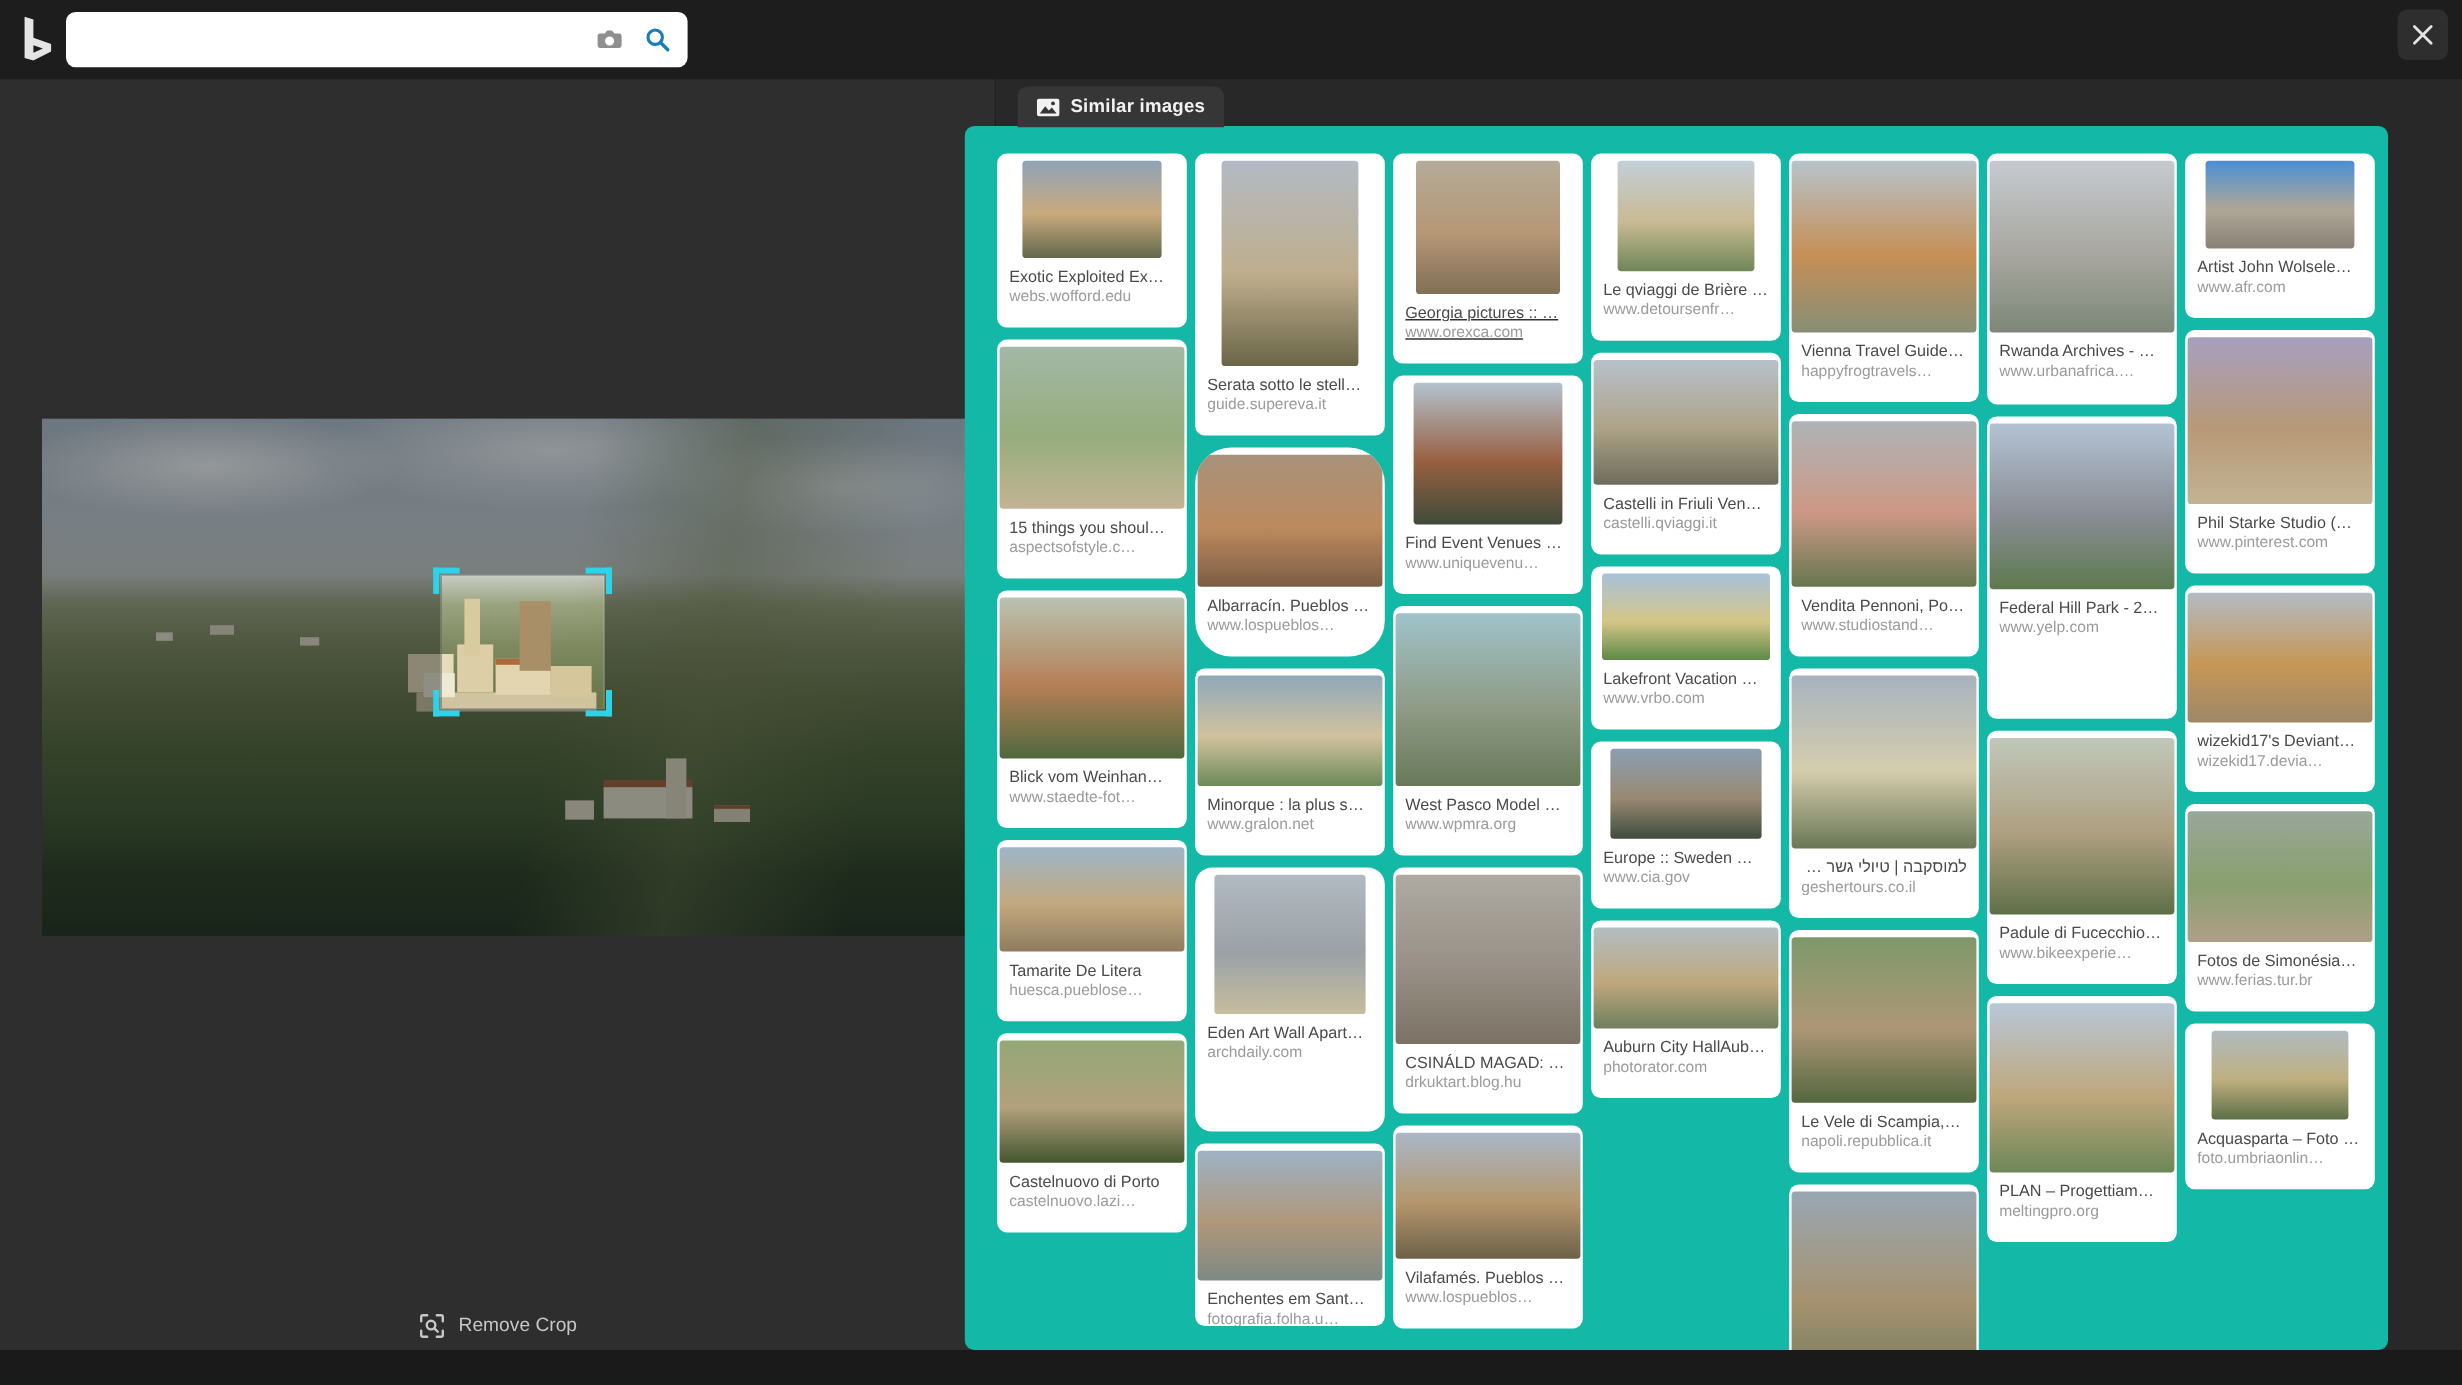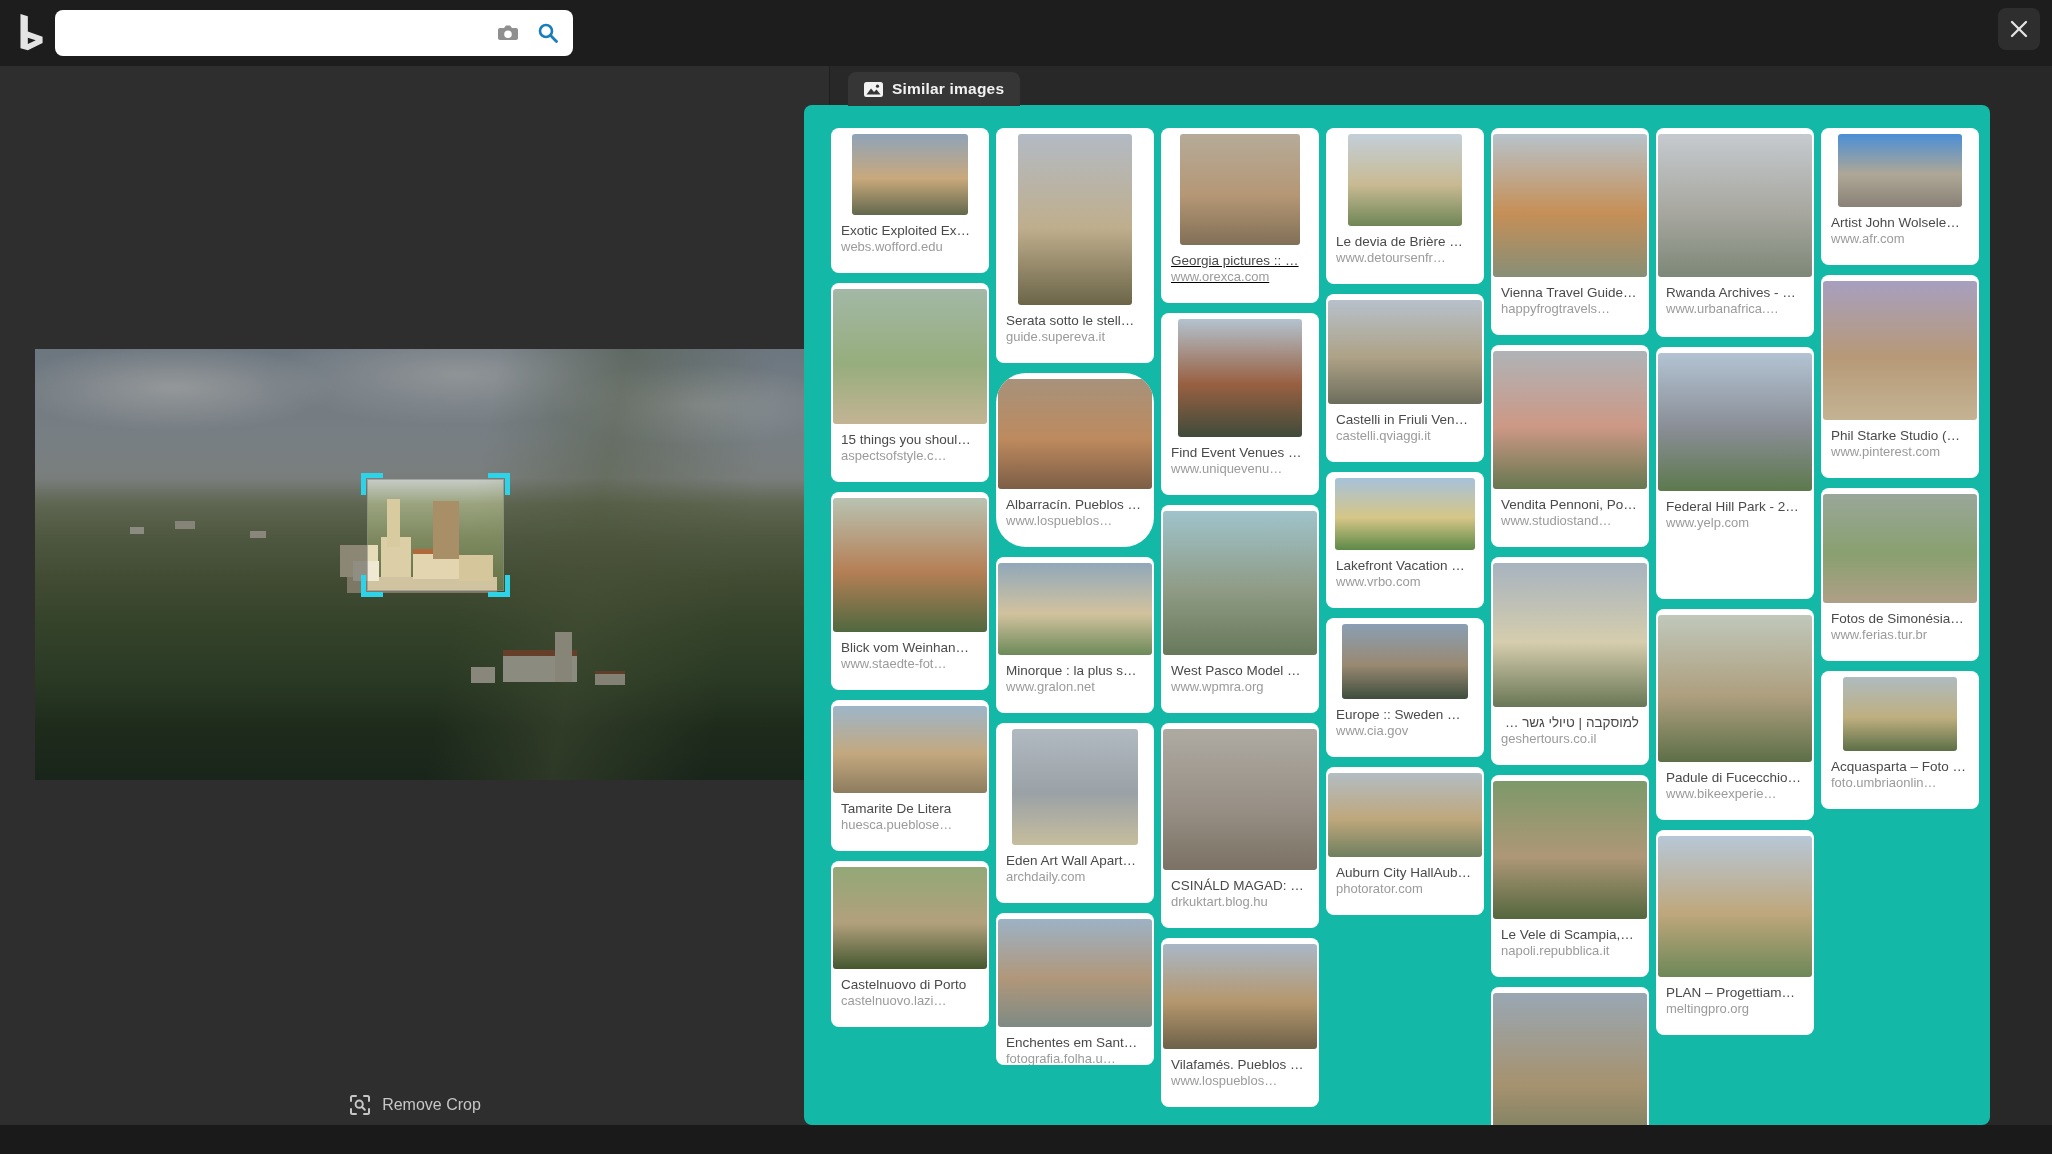--- a/index.html
+++ b/index.html
@@ -183,21 +183,21 @@
         <div class="card" style="height: 174px; border-radius: 30px;">
           <div class="thumb" style="width: 97%; height: 110px; background: linear-gradient(rgb(167, 146, 123) 0%, rgb(189, 138, 94) 55%, rgb(124, 93, 69) 100%);"></div>
           <div class="rtitle" dir="auto">Albarracín. Pueblos …</div>
           <div class="rsrc">www.lospueblos…</div>
         </div>
         <div class="card" style="height: 156px;">
           <div class="thumb" style="width: 97%; height: 92px; background: linear-gradient(rgb(144, 168, 186) 0%, rgb(210, 194, 158) 55%, rgb(109, 138, 89) 100%);"></div>
           <div class="rtitle" dir="auto">Minorque : la plus s…</div>
           <div class="rsrc">www.gralon.net</div>
         </div>
-        <div class="card" style="height: 180px;">
+        <div class="card" style="height: 220px; border-radius: 14px;">
           <div class="thumb" style="width: 80%; height: 116px; background: linear-gradient(rgb(178, 186, 193) 0%, rgb(154, 161, 167) 55%, rgb(198, 189, 157) 100%);"></div>
           <div class="rtitle" dir="auto">Eden Art Wall Apart…</div>
           <div class="rsrc">archdaily.com</div>
         </div>
         <div class="card" style="height: 152px;">
           <div class="thumb" style="width: 97%; height: 108px; background: linear-gradient(rgb(157, 178, 197) 0%, rgb(177, 151, 122) 55%, rgb(126, 138, 132) 100%);"></div>
           <div class="rtitle" dir="auto">Enchentes em Sant…</div>
           <div class="rsrc">fotografia.folha.u…</div>
         </div>
       </div>
@@ -224,21 +224,21 @@
         </div>
         <div class="card" style="height: 169px;">
           <div class="thumb" style="width: 97%; height: 105px; background: linear-gradient(rgb(169, 183, 199) 0%, rgb(181, 151, 109) 55%, rgb(109, 97, 72) 100%);"></div>
           <div class="rtitle" dir="auto">Vilafamés. Pueblos …</div>
           <div class="rsrc">www.lospueblos…</div>
         </div>
       </div>
       <div class="gcol">
         <div class="card" style="height: 156px;">
           <div class="thumb" style="width: 72%; height: 92px; background: linear-gradient(rgb(195, 207, 217) 0%, rgb(201, 186, 147) 55%, rgb(111, 134, 86) 100%);"></div>
-          <div class="rtitle" dir="auto">Le devia de Brière …</div>
+          <div class="rtitle" dir="auto">Le qviaggi de Brière …</div>
           <div class="rsrc">www.detoursenfr…</div>
         </div>
         <div class="card" style="height: 168px;">
           <div class="thumb" style="width: 97%; height: 104px; background: linear-gradient(rgb(183, 193, 203) 0%, rgb(174, 162, 135) 55%, rgb(109, 109, 92) 100%);"></div>
           <div class="rtitle" dir="auto">Castelli in Friuli Ven…</div>
           <div class="rsrc">castelli.qviaggi.it</div>
         </div>
         <div class="card" style="height: 136px;">
           <div class="thumb" style="width: 88%; height: 72px; background: linear-gradient(rgb(166, 194, 218) 0%, rgb(214, 198, 135) 55%, rgb(93, 137, 71) 100%);"></div>
           <div class="rtitle" dir="auto">Lakefront Vacation …</div>
@@ -306,20 +306,25 @@
         <div class="card" style="height: 137px;">
           <div class="thumb" style="width: 78%; height: 73px; background: linear-gradient(rgb(74, 143, 213) 0%, rgb(175, 167, 150) 55%, rgb(137, 129, 118) 100%);"></div>
           <div class="rtitle" dir="auto">Artist John Wolsele…</div>
           <div class="rsrc">www.afr.com</div>
         </div>
         <div class="card" style="height: 203px;">
           <div class="thumb" style="width: 97%; height: 139px; background: linear-gradient(rgb(167, 159, 191) 0%, rgb(183, 153, 119) 55%, rgb(195, 179, 147) 100%);"></div>
           <div class="rtitle" dir="auto">Phil Starke Studio (…</div>
           <div class="rsrc">www.pinterest.com</div>
         </div>
+        <div class="card" style="height: 172px;">
+          <div class="thumb" style="width: 97%; height: 108px; background: linear-gradient(rgb(179, 187, 195) 0%, rgb(198, 151, 87) 55%, rgb(159, 135, 103) 100%);"></div>
+          <div class="rtitle" dir="auto">wizekid17's Deviant…</div>
+          <div class="rsrc">wizekid17.devia…</div>
+        </div>
         <div class="card" style="height: 173px;">
           <div class="thumb" style="width: 97%; height: 109px; background: linear-gradient(rgb(153, 167, 153) 0%, rgb(137, 160, 111) 55%, rgb(175, 159, 135) 100%);"></div>
           <div class="rtitle" dir="auto">Fotos de Simonésia…</div>
           <div class="rsrc">www.ferias.tur.br</div>
         </div>
         <div class="card" style="height: 138px;">
           <div class="thumb" style="width: 72%; height: 74px; background: linear-gradient(rgb(175, 187, 191) 0%, rgb(191, 175, 127) 55%, rgb(93, 111, 71) 100%);"></div>
           <div class="rtitle" dir="auto">Acquasparta – Foto …</div>
           <div class="rsrc">foto.umbriaonlin…</div>
         </div>

